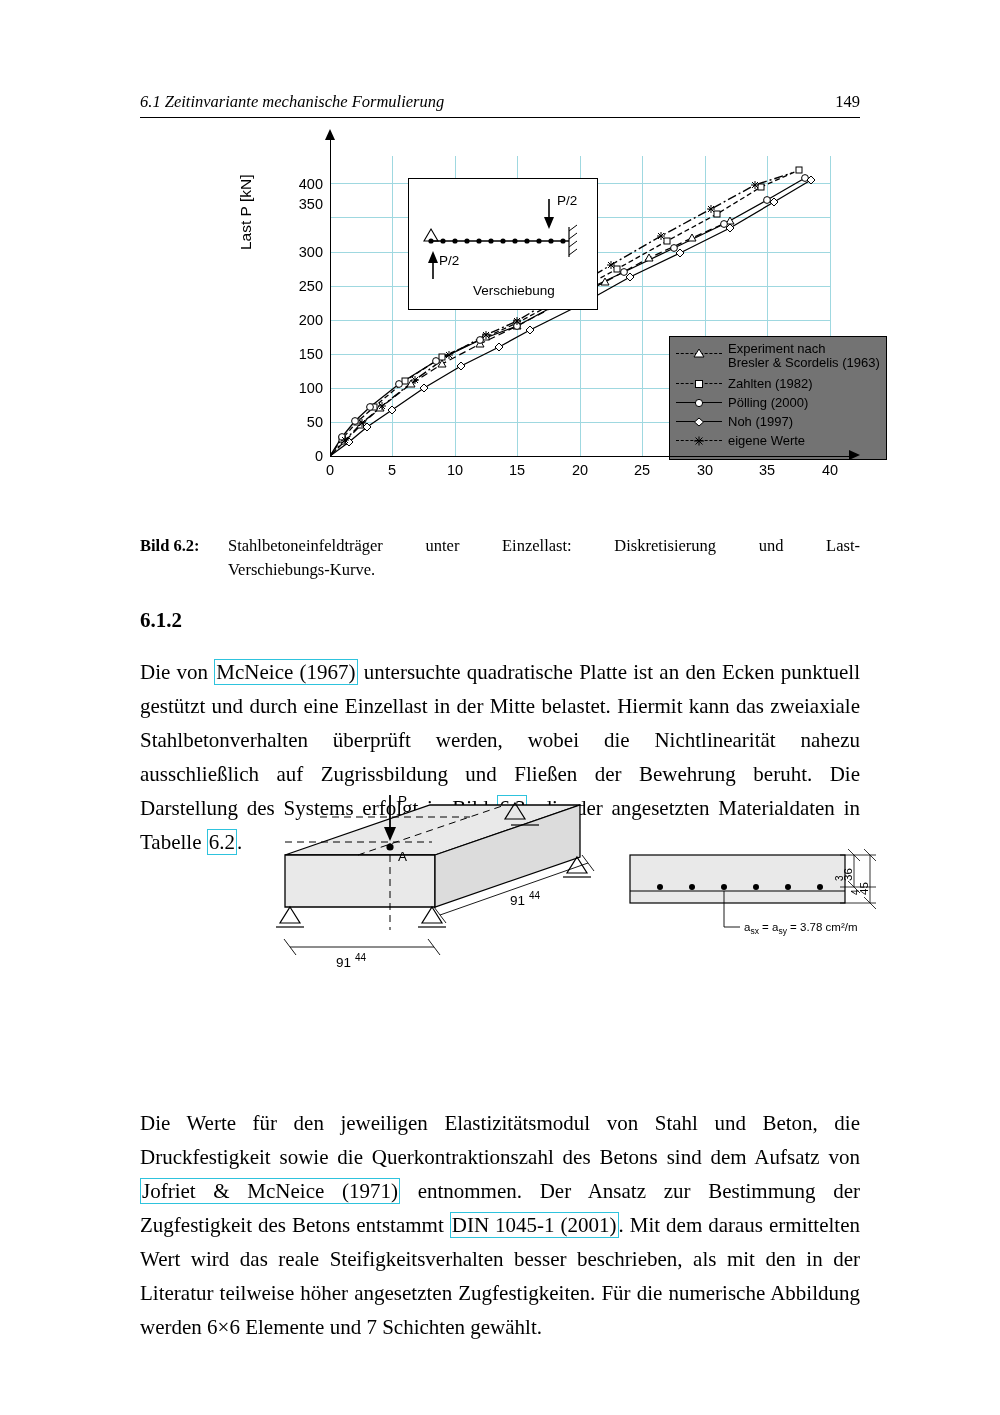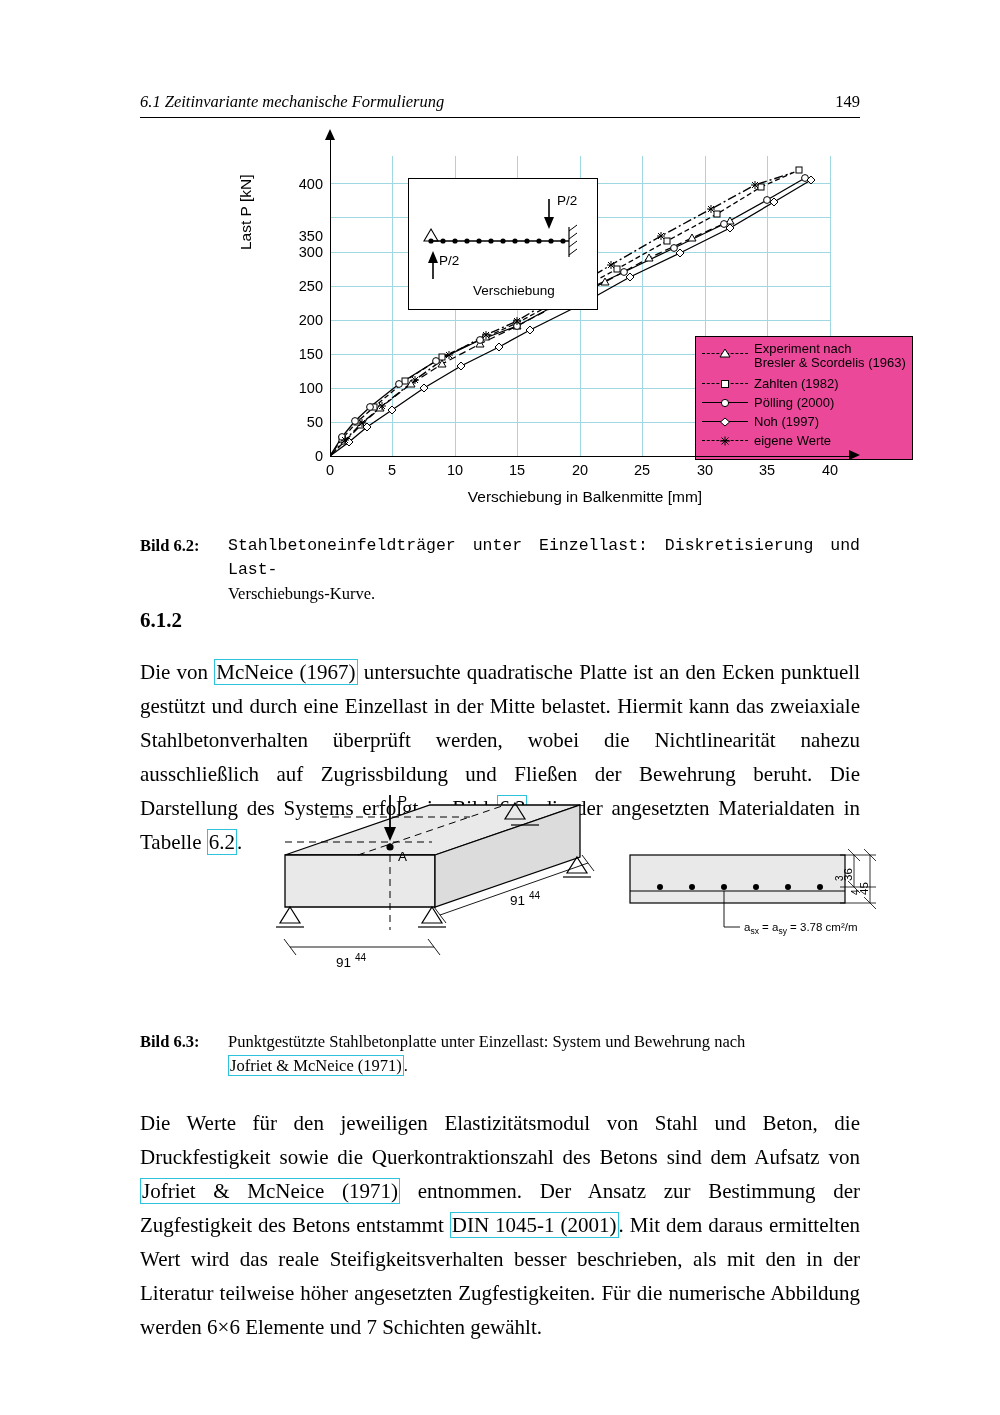--- a/index.html
+++ b/index.html
@@ -60,42 +60,42 @@
   }
 
   
   .inset {
     position:absolute; left:78px; top:22px; width:188px; height:130px;
     background:#fff; border:1.2px solid #000;
   }
 
   
   .legend {
-    position:absolute; left:365px; top:180px; width:216px; height:117px;
-    background:#ec4899; border:1.1px solid #000;
+    position:absolute; left:339px; top:180px; width:216px; height:117px;
+    background:#737373; border:1.1px solid #000;
     font-family:"Liberation Sans", sans-serif; font-size:13px;
     padding:5px 0 0 0;
   }
   .legend-row { display:flex; align-items:center; height:19px; padding-left:6px; }
   .legend-row .sample { width:46px; height:14px; position:relative; flex:0 0 46px; }
   .legend-row .sample .ln { position:absolute; left:0; top:6.5px; width:46px; height:1.3px; background:#000; }
   .legend-row .sample .ln.dash { background:none; border-top:1.3px dashed #000; height:0; }
   .legend-row .sample .ln.dashlong { background:none; border-top:1.4px solid #000; height:0; }
   .legend-row .sample .mk { position:absolute; left:17px; top:2px; }
   .legend-row .txt { padding-left:6px; line-height:1.05; }
   .legend-row.tall { height:32px; align-items:flex-start; }
   .legend-row.tall .sample { margin-top:4px; }
 
   
   .caption { position:absolute; font-size:16.5px; line-height:1.45; }
 
   .cap62 { left:140px; top:534px; width:720px; }
   .cap62 .row1 { display:flex; }
   .cap62 .c1 { flex:0 0 88px; font-weight:bold; }
-  .cap62 .c2 { flex:1 1 auto; text-align:justify; text-align-last:justify;font-family:Liberation Mono, monospace; }
+  .cap62 .c2 { flex:1 1 auto; text-align:justify; text-align-last:justify; }
   .cap62 .row2 { margin-left:88px; }
 
   
   .h2 {
     position:absolute; left:140px; top:608px; width:720px;
     font-size:21px; font-weight:bold;
     display:flex;
   }
   .h2 .num { flex:0 0 86px; }
 
@@ -135,21 +135,21 @@
   <div class="fig62">
 
     <div class="ytick-wrap">
       <div class="ytick-lbl" style="top:308px;">0</div>
       <div class="ytick-lbl" style="top:274px;">50</div>
       <div class="ytick-lbl" style="top:240px;">100</div>
       <div class="ytick-lbl" style="top:206px;">150</div>
       <div class="ytick-lbl" style="top:172px;">200</div>
       <div class="ytick-lbl" style="top:138px;text-align:center;">250</div>
       <div class="ytick-lbl" style="top:104px;">300</div>
-      <div class="ytick-lbl" style="top:88px;margin-left:8px;">350</div>
+      <div class="ytick-lbl" style="top:56px;margin-left:8px;">350</div>
       <div class="ytick-lbl" style="top:36px;">400</div>
     </div>
 
     <div class="ylabel">Last P [kN]</div>
 
     <div class="chart-area">
 
       <div class="gridv" style="left:62px;"></div>
       <div class="gridv" style="left:125px;"></div>
       <div class="gridv" style="left:187px;"></div>
@@ -421,21 +421,20 @@
       <div class="xtick-lbl" style="left:117px;">5</div>
       <div class="xtick-lbl" style="left:180px;">10</div>
       <div class="xtick-lbl" style="left:242px;">15</div>
       <div class="xtick-lbl" style="left:305px;">20</div>
       <div class="xtick-lbl" style="left:367px;">25</div>
       <div class="xtick-lbl" style="left:430px;">30</div>
       <div class="xtick-lbl" style="left:492px;">35</div>
       <div class="xtick-lbl" style="left:555px;">40</div>
     </div>
 
-    <div class="xlabel">Verschiebung in Balkenmitte [mm]</div>
   </div>
 
   <div class="caption cap62">
     <div class="row1">
       <div class="c1">Bild 6.2:</div>
       <div class="c2">Stahlbetoneinfeldträger unter Einzellast: Diskretisierung und Last-</div>
     </div>
     <div class="row2">Verschiebungs-Kurve.</div>
   </div>
 
@@ -518,23 +517,16 @@
       <text class="sv-txt-s" x="719" y="100" transform="rotate(-90 719,100)">4</text>
 
       <line x1="584" y1="96" x2="584" y2="132" stroke="#000" stroke-width="0.9"></line>
       <line x1="584" y1="132" x2="600" y2="132" stroke="#000" stroke-width="0.9"></line>
       <text class="sv-txt-m" x="604" y="136">
         <tspan>a</tspan><tspan dy="3" font-size="8.5">sx</tspan><tspan dy="-3"> = a</tspan><tspan dy="3" font-size="8.5">sy</tspan><tspan dy="-3"> = 3.78 cm²/m</tspan>
       </text>
     </svg>
   </div>
 
-  <div class="caption cap63">
-    <div class="row1">
-      <div class="c1">Bild 6.3:</div>
-      <div>Punktgestützte Stahlbetonplatte unter Einzellast: System und Bewehrung nach</div>
-    </div>
-    <div class="row2"><span class="lnk">Jofriet &amp; McNeice (1971)</span><span>.</span></div>
-  </div>
 
   <div class="para p2"><span>Die Werte für den jeweiligen Elastizitätsmodul von Stahl und Beton, die Druckfestigkeit sowie die Querkontraktionszahl des Betons sind dem Aufsatz von </span><span class="lnk">Jofriet &amp; McNeice (1971)</span><span> entnommen. Der Ansatz zur Bestimmung der Zugfestigkeit des Betons entstammt </span><span class="lnk">DIN 1045-1 (2001)</span><span>. Mit dem daraus ermittelten Wert wird das reale Steifigkeitsverhalten besser beschrieben, als mit den in der Literatur teilweise höher angesetzten Zugfestigkeiten. Für die numerische Abbildung werden 6×6 Elemente und 7 Schichten gewählt.</span></div>
 
 </div>
 
 </body></html>

